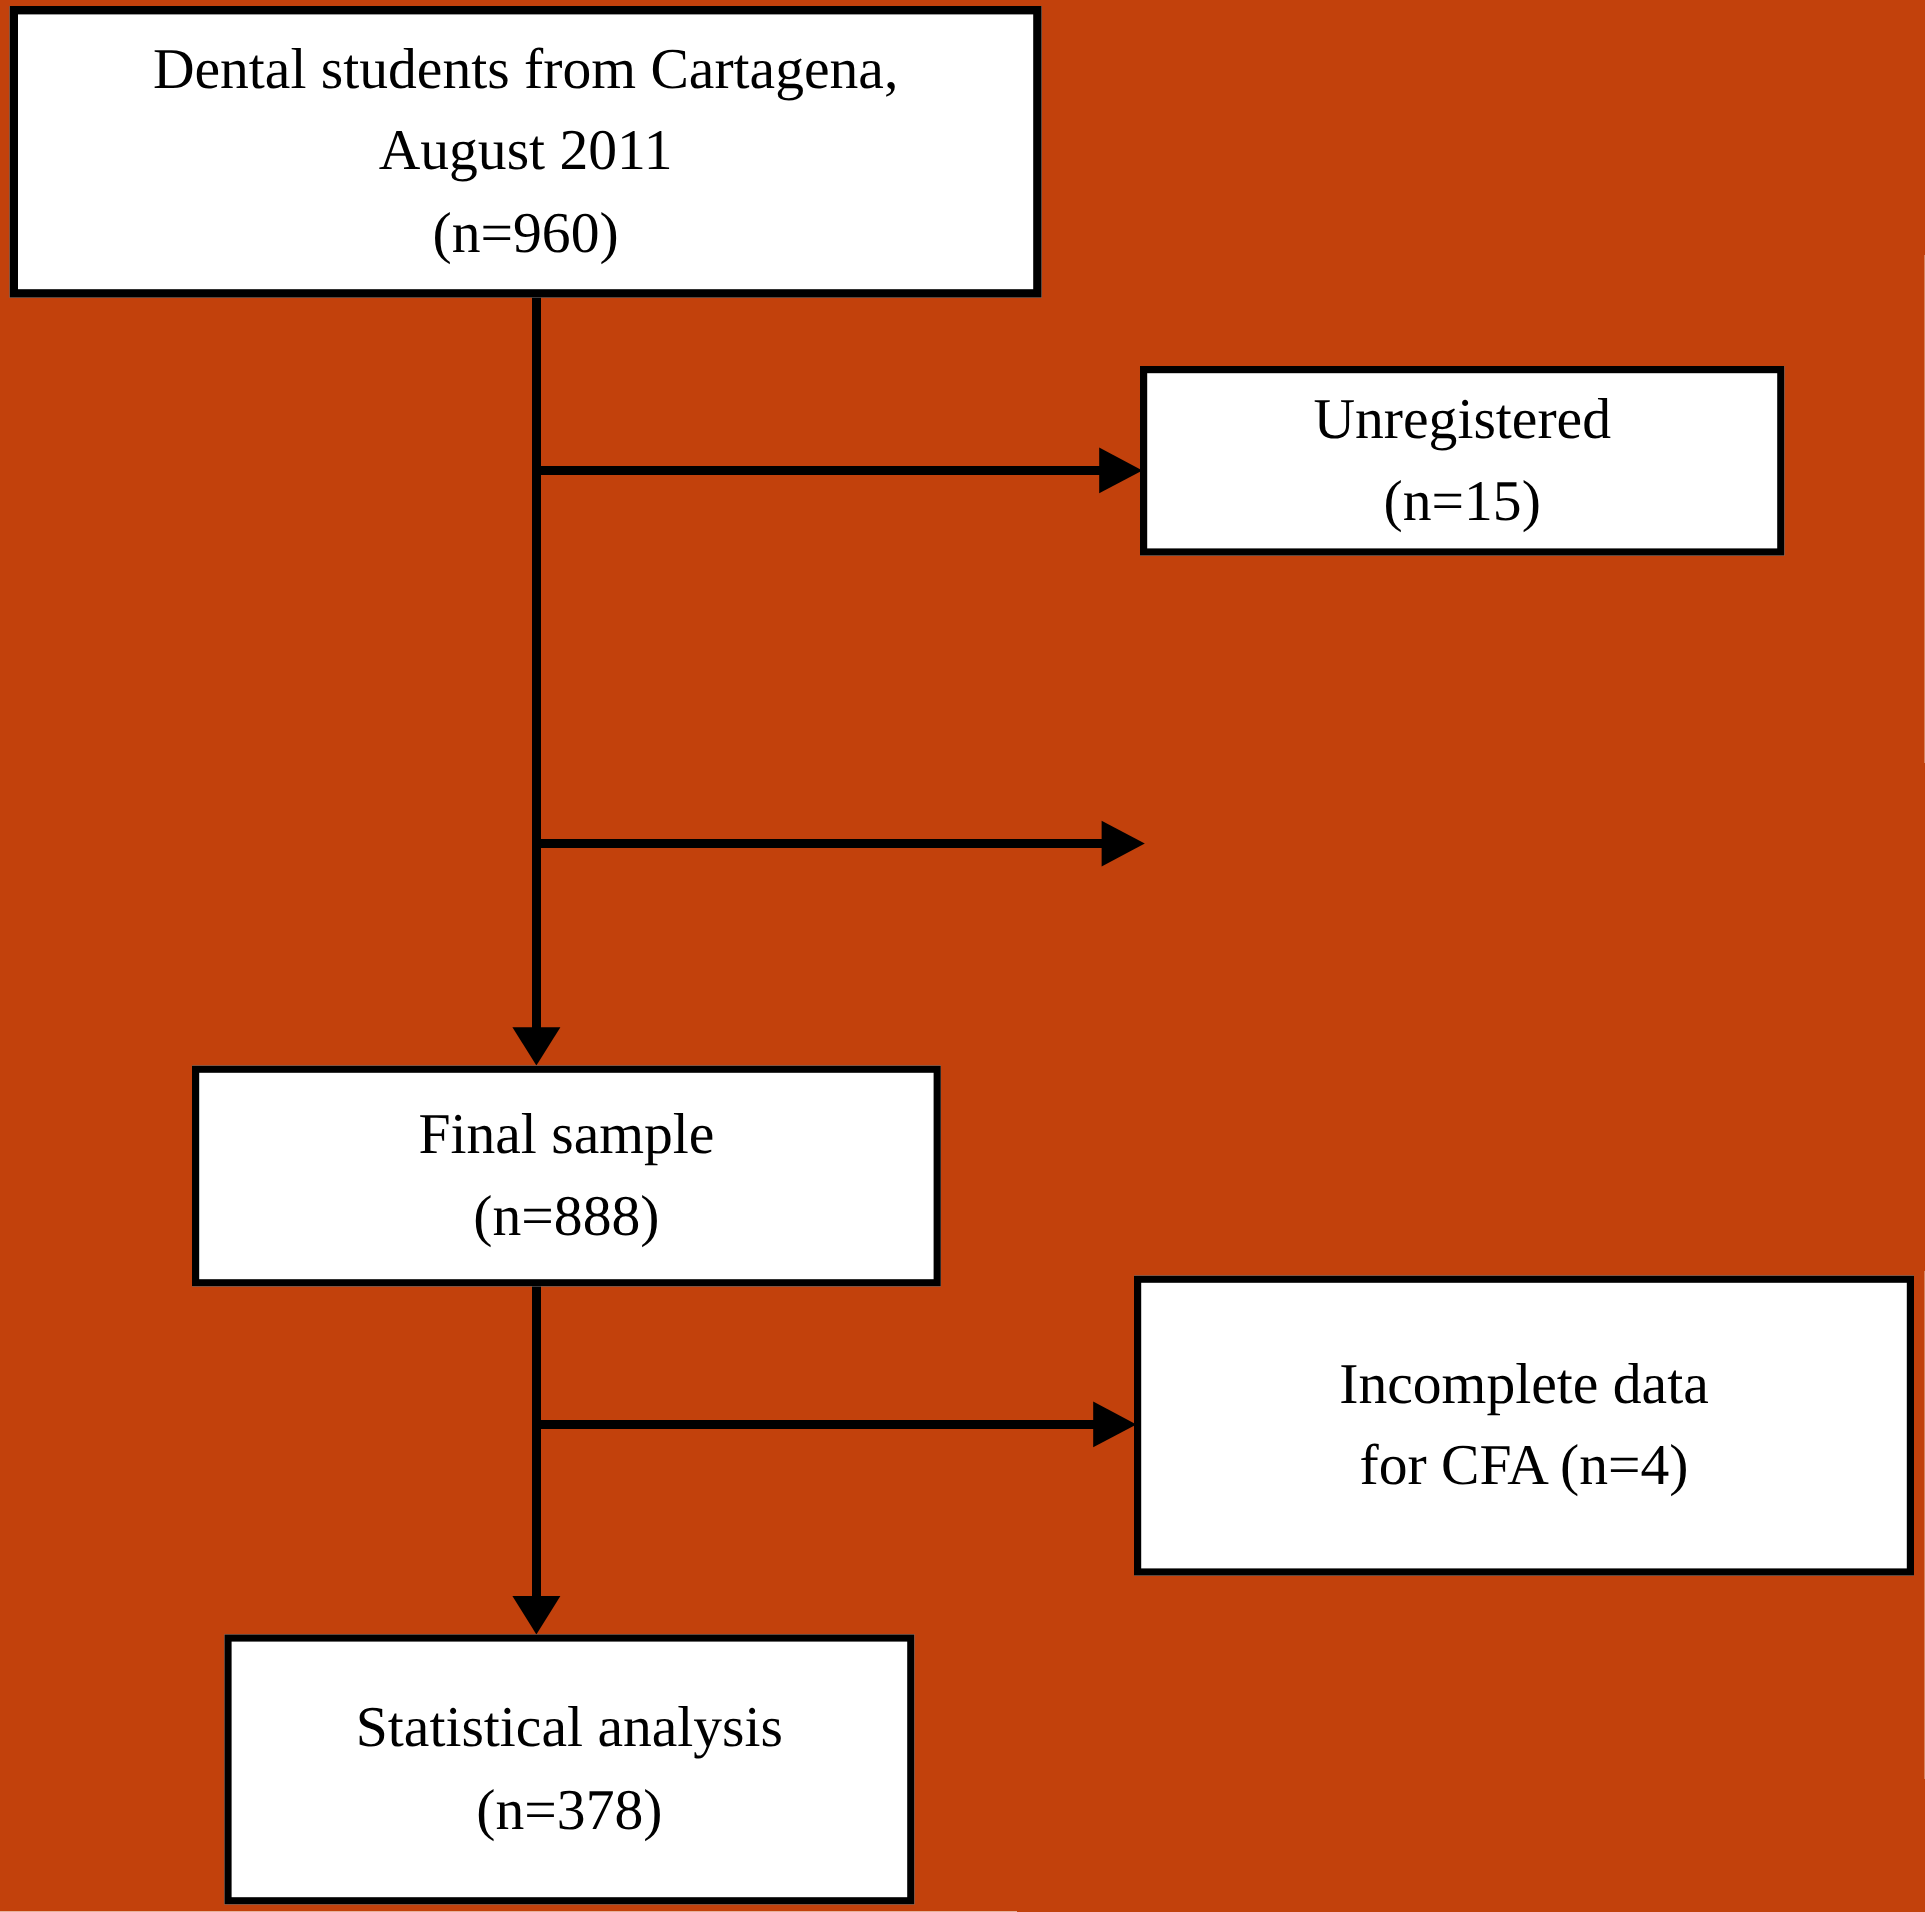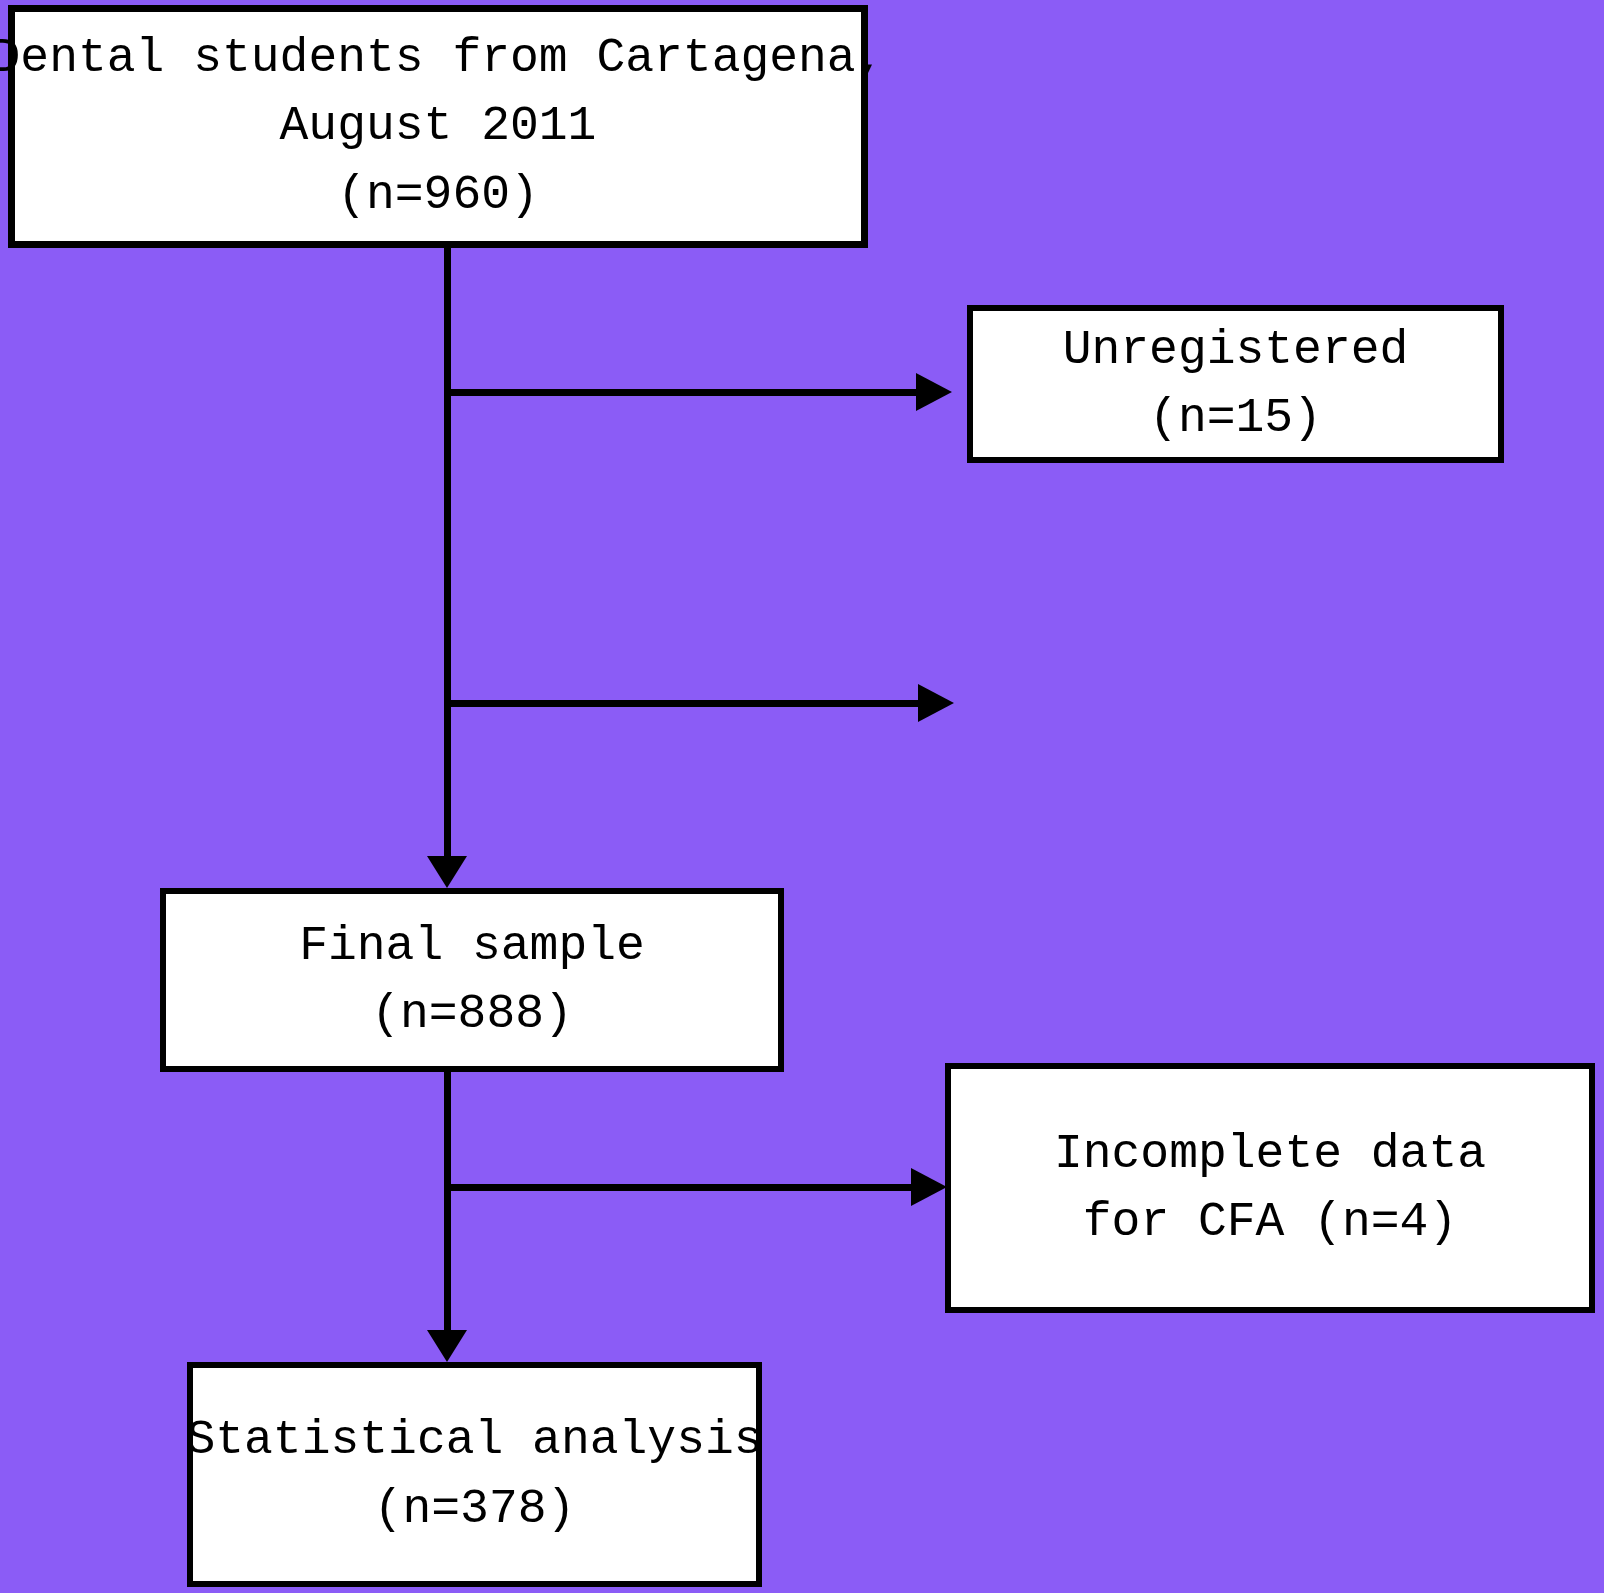--- a/index.html
+++ b/index.html
@@ -4,22 +4,22 @@
 <style>
   html, body {
     margin: 0;
     padding: 0;
     background: #ffffff;
   }
   .canvas {
     position: relative;
     width: 1604px;
     height: 1593px;
-    background: #8b5cf6;
-    font-family: Liberation Mono, monospace;
+    background: #c2410c;
+    font-family: Liberation Serif, serif;
     color: #000000;
     overflow: hidden;
   }
   .connectors {
     position: absolute;
     left: 0;
     top: 0;
     width: 1604px;
     height: 1593px;
     shape-rendering: crispEdges;
@@ -40,21 +40,21 @@
     border: 6px solid #000000;
     display: flex;
     flex-direction: column;
     align-items: center;
     justify-content: center;
     text-align: center;
     font-size: 48px;
     line-height: 1.42;
   }
   .node-population   { left: 8px;   top: 5px;    width: 860px; height: 243px; border-width: 7px; }
-  .node-unregistered { left: 950px; top: 305px;  width: 537px; height: 158px; margin-left: 17px; }
+  .node-unregistered { left: 950px; top: 305px;  width: 537px; height: 158px; }
   .node-refused      { left: 952px; top: 572px;  width: 531px; height: 246px; }
   .node-final        { left: 160px; top: 888px;  width: 624px; height: 184px; }
   .node-incomplete   { left: 945px; top: 1063px; width: 650px; height: 250px; }
   .node-statistical  { left: 152px; top: 1362px; width: 575px; height: 225px; margin-left: 35px; }
   .node .line {
     display: block;
     white-space: nowrap;
   }
 </style>
 </head>

